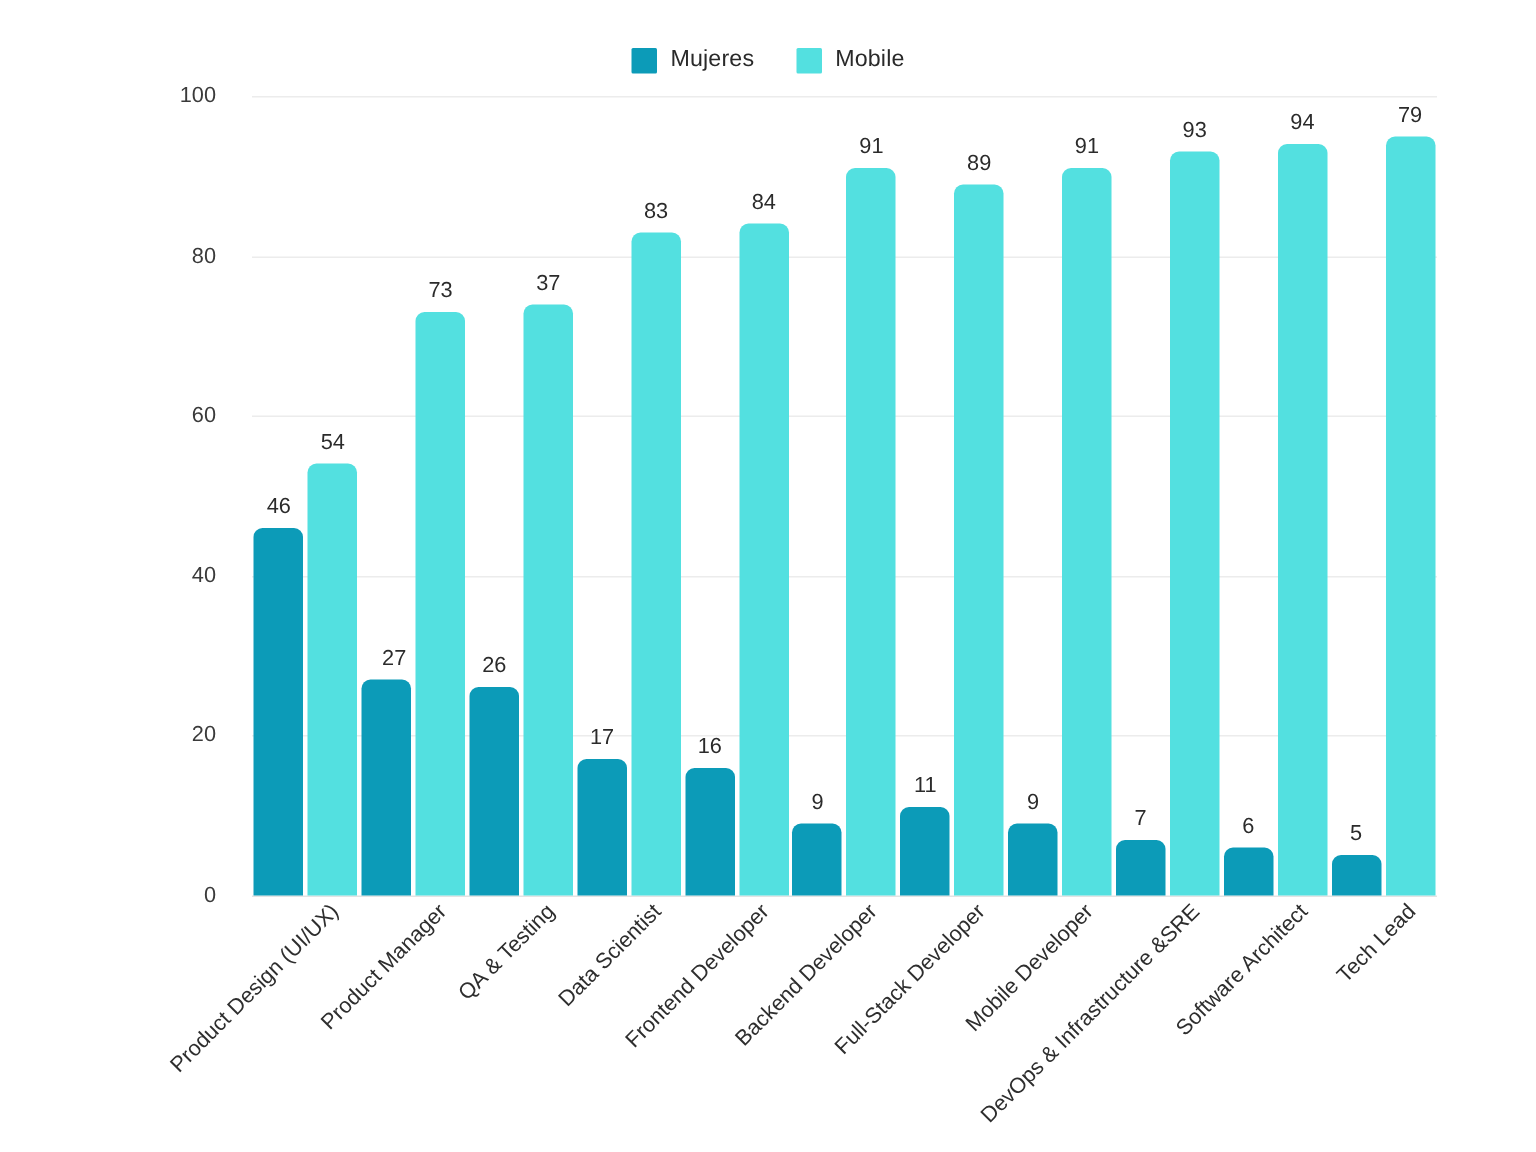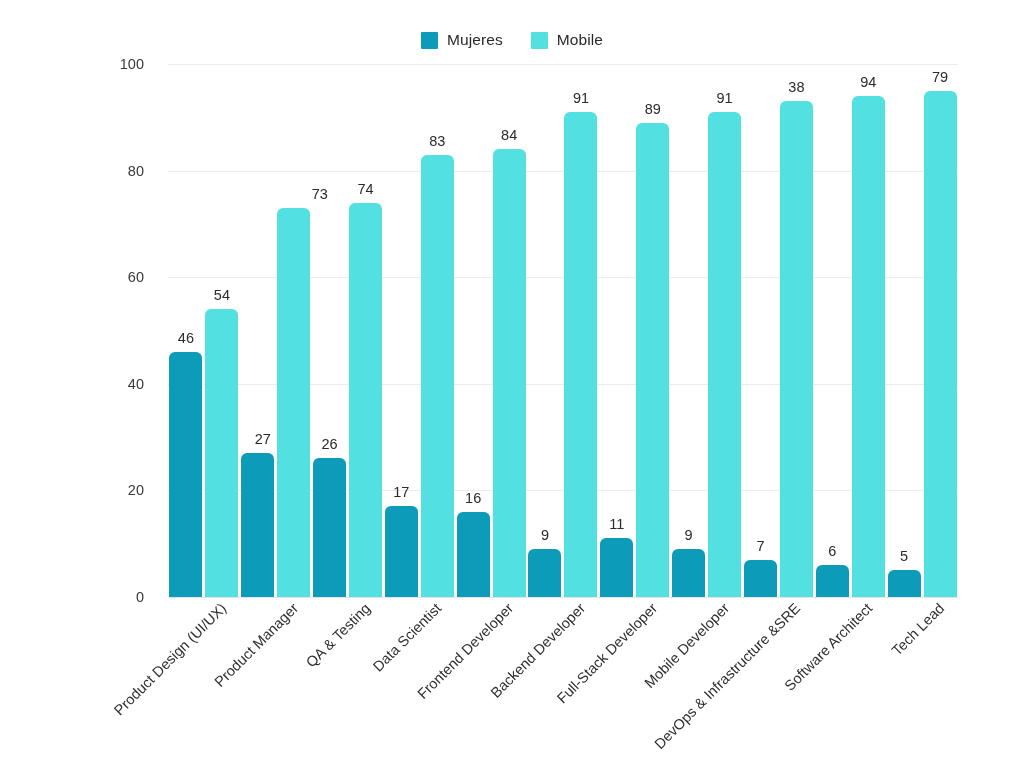--- a/index.html
+++ b/index.html
@@ -174,27 +174,27 @@
         <div class="group" style="left: 0px; width: 71.8182px;">
           <div class="bar" style="left: 1.40909px; width: 33px; height: 245.18px; background: rgb(12, 155, 184);"></div>
           <div class="bar-value" style="left: 17.9091px; bottom: 251.18px;">46</div>
           <div class="bar" style="left: 37.4091px; width: 33px; height: 287.82px; background: rgb(83, 224, 224);"></div>
           <div class="bar-value" style="left: 53.9091px; bottom: 293.82px;">54</div>
         </div>
         <div class="group" style="left: 71.8182px; width: 71.8182px;">
           <div class="bar" style="left: 1.40909px; width: 33px; height: 143.91px; background: rgb(12, 155, 184);"></div>
           <div class="bar-value" style="left: 23px; bottom: 149.91px;">27</div>
           <div class="bar" style="left: 37.4091px; width: 33px; height: 389.09px; background: rgb(83, 224, 224);"></div>
-          <div class="bar-value" style="left: 53.9091px; bottom: 395.09px; margin-left: 26px;">73</div>
+          <div class="bar-value" style="left: 53.9091px; bottom: 395.09px;">73</div>
         </div>
         <div class="group" style="left: 143.636px; width: 71.8182px;">
           <div class="bar" style="left: 1.40909px; width: 33px; height: 138.58px; background: rgb(12, 155, 184);"></div>
           <div class="bar-value" style="left: 17.9091px; bottom: 144.58px;">26</div>
           <div class="bar" style="left: 37.4091px; width: 33px; height: 394.42px; background: rgb(83, 224, 224);"></div>
-          <div class="bar-value" style="left: 53.9091px; bottom: 400.42px;">74</div>
+          <div class="bar-value" style="left: 53.9091px; bottom: 400.42px;">37</div>
         </div>
         <div class="group" style="left: 215.455px; width: 71.8182px;">
           <div class="bar" style="left: 1.40909px; width: 33px; height: 90.61px; background: rgb(12, 155, 184);"></div>
           <div class="bar-value" style="left: 17.9091px; bottom: 96.61px;">17</div>
           <div class="bar" style="left: 37.4091px; width: 33px; height: 442.39px; background: rgb(83, 224, 224);"></div>
           <div class="bar-value" style="left: 53.9091px; bottom: 448.39px;">83</div>
         </div>
         <div class="group" style="left: 287.273px; width: 71.8182px;">
           <div class="bar" style="left: 1.40909px; width: 33px; height: 85.28px; background: rgb(12, 155, 184);"></div>
           <div class="bar-value" style="left: 17.9091px; bottom: 91.28px;">16</div>
@@ -216,21 +216,21 @@
         <div class="group" style="left: 502.727px; width: 71.8182px;">
           <div class="bar" style="left: 1.40909px; width: 33px; height: 47.97px; background: rgb(12, 155, 184);"></div>
           <div class="bar-value" style="left: 17.9091px; bottom: 53.97px;">9</div>
           <div class="bar" style="left: 37.4091px; width: 33px; height: 485.03px; background: rgb(83, 224, 224);"></div>
           <div class="bar-value" style="left: 53.9091px; bottom: 491.03px;">91</div>
         </div>
         <div class="group" style="left: 574.545px; width: 71.8182px;">
           <div class="bar" style="left: 1.40909px; width: 33px; height: 37.31px; background: rgb(12, 155, 184);"></div>
           <div class="bar-value" style="left: 17.9091px; bottom: 43.31px;">7</div>
           <div class="bar" style="left: 37.4091px; width: 33px; height: 495.69px; background: rgb(83, 224, 224);"></div>
-          <div class="bar-value" style="left: 53.9091px; bottom: 501.69px;">38</div>
+          <div class="bar-value" style="left: 53.9091px; bottom: 501.69px;">93</div>
         </div>
         <div class="group" style="left: 646.364px; width: 71.8182px;">
           <div class="bar" style="left: 1.40909px; width: 33px; height: 31.98px; background: rgb(12, 155, 184);"></div>
           <div class="bar-value" style="left: 17.9091px; bottom: 37.98px;">6</div>
           <div class="bar" style="left: 37.4091px; width: 33px; height: 501.02px; background: rgb(83, 224, 224);"></div>
           <div class="bar-value" style="left: 53.9091px; bottom: 507.02px;">94</div>
         </div>
         <div class="group" style="left: 718.182px; width: 71.8182px;">
           <div class="bar" style="left: 1.40909px; width: 33px; height: 26.65px; background: rgb(12, 155, 184);"></div>
           <div class="bar-value" style="left: 17.9091px; bottom: 32.65px;">5</div>

